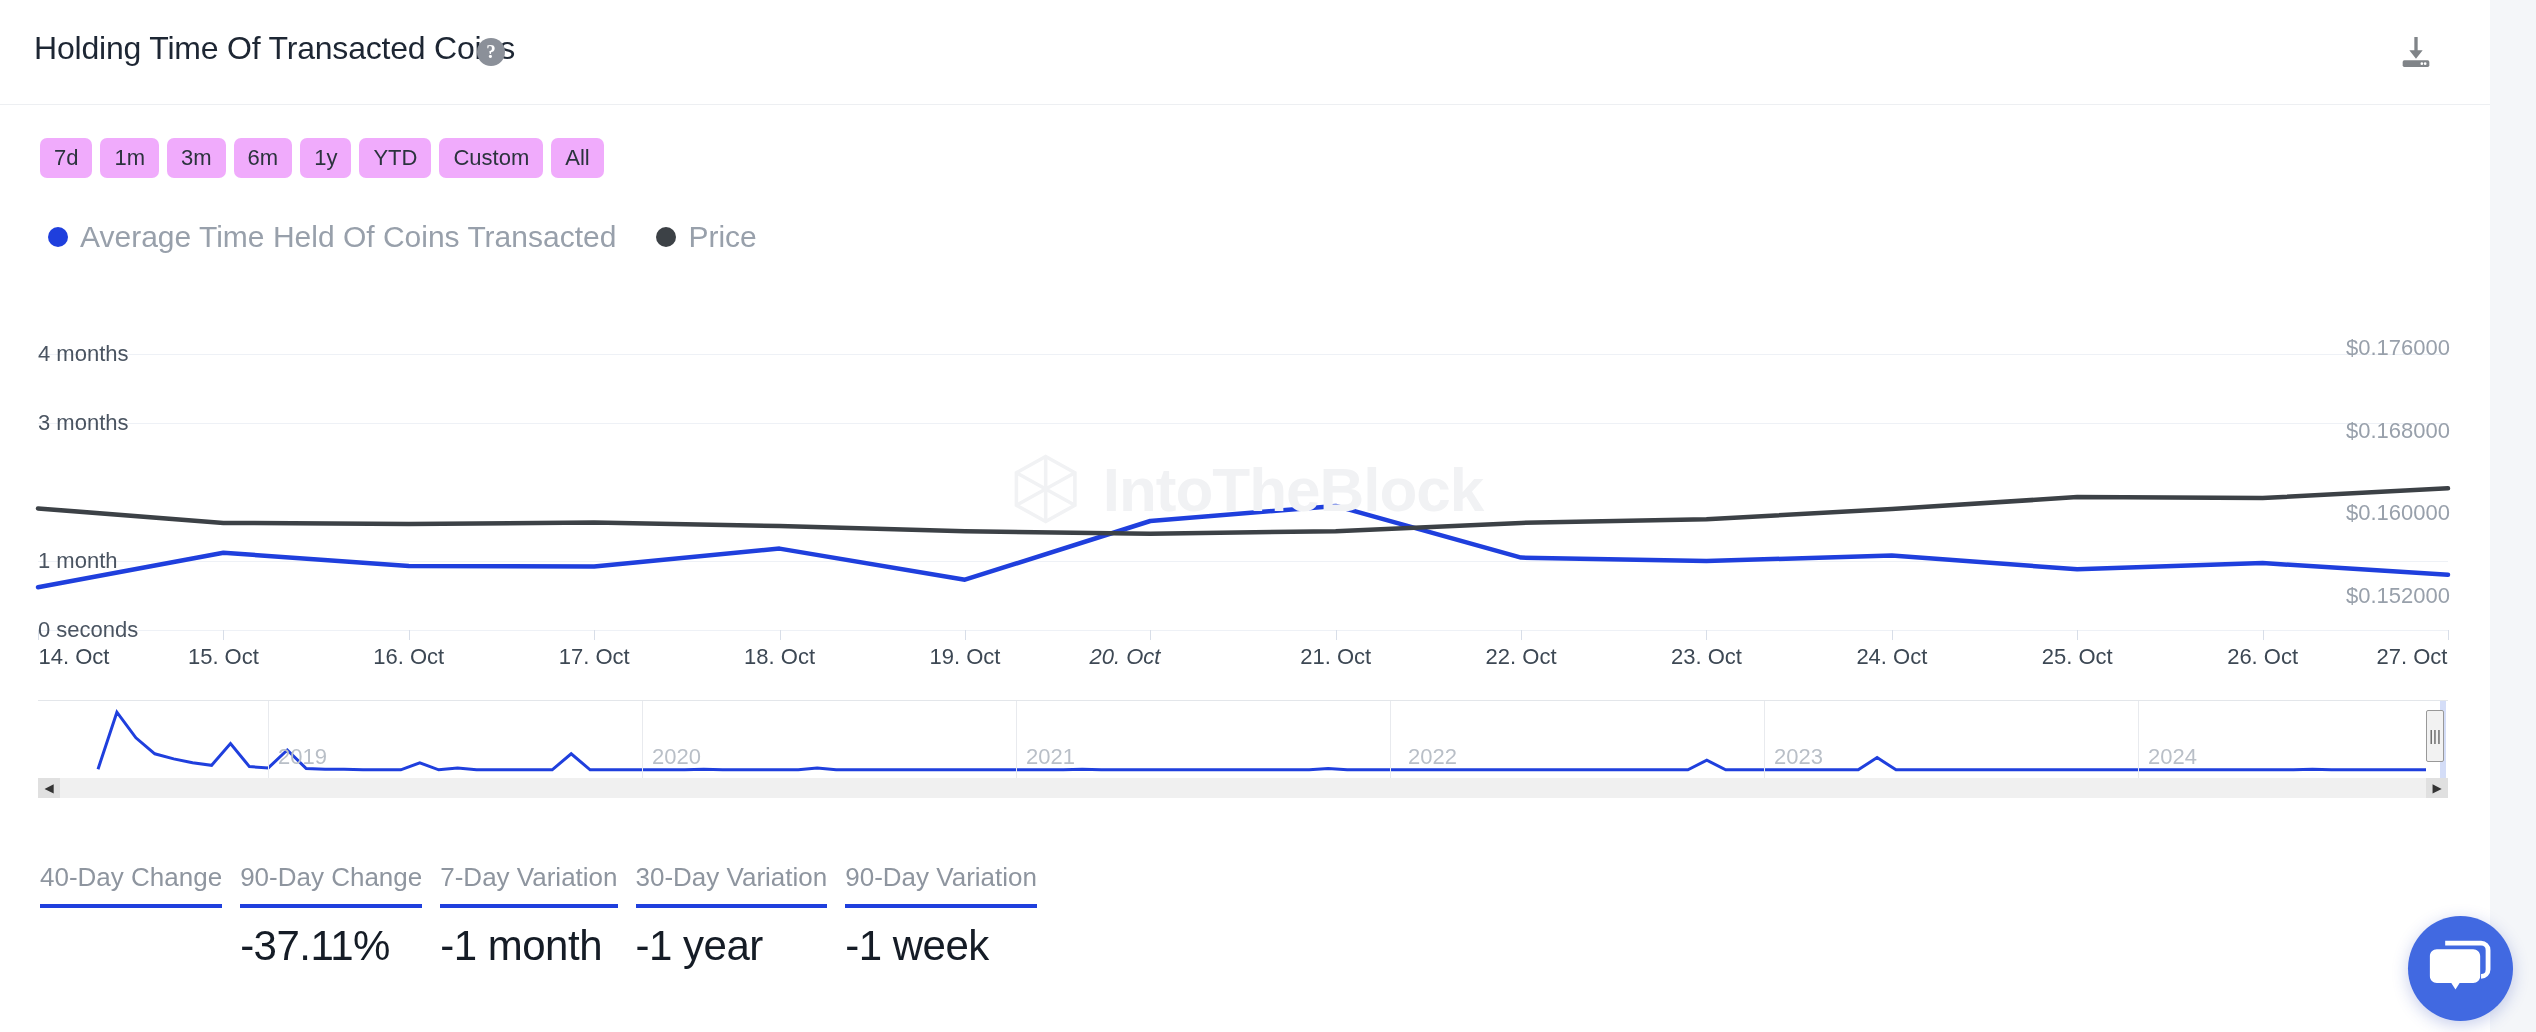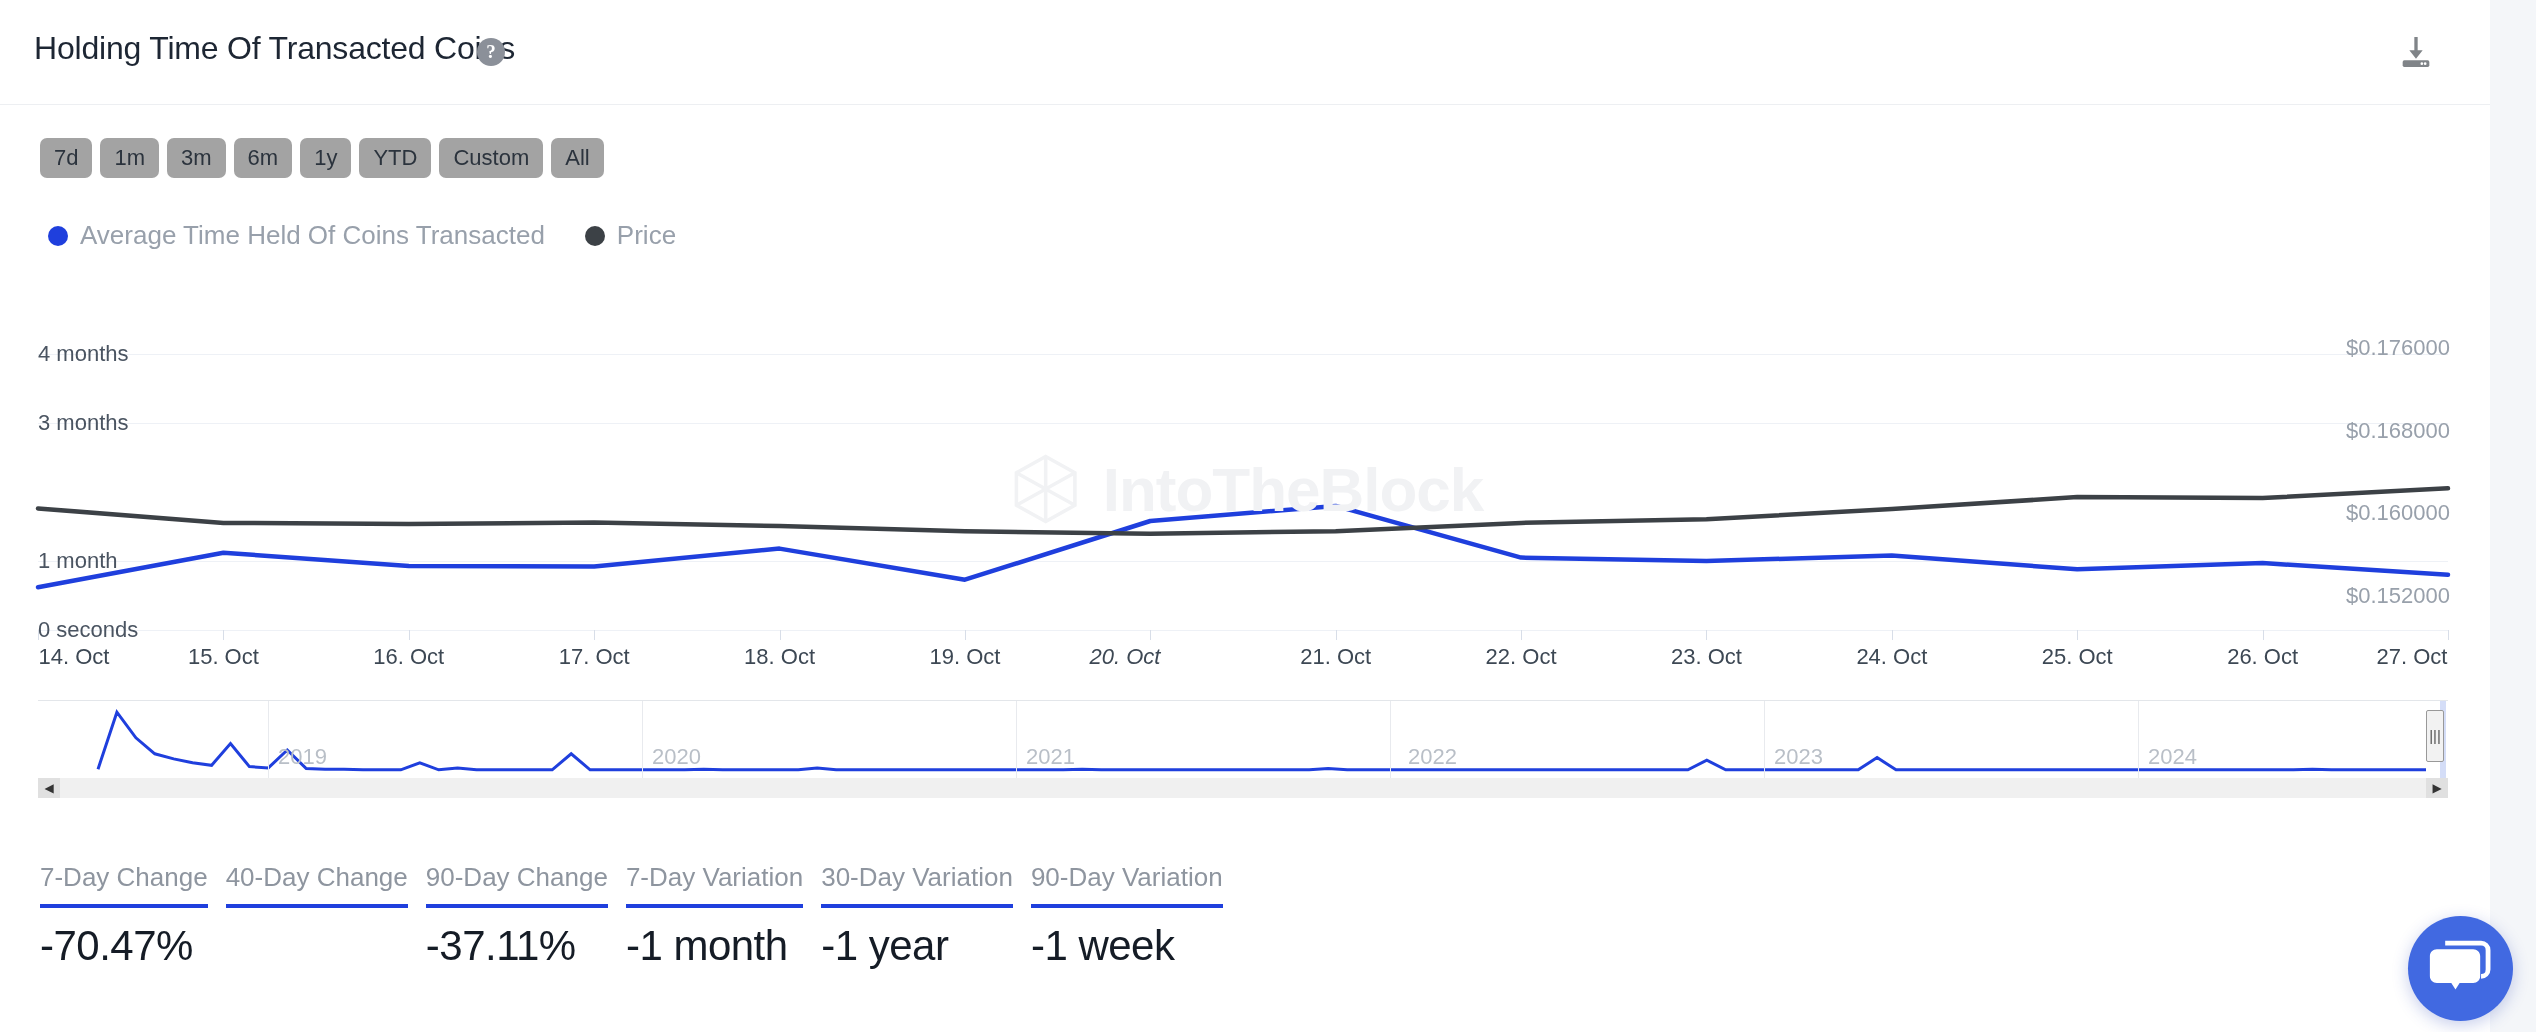--- a/index.html
+++ b/index.html
@@ -34,32 +34,32 @@
     width: 28px; height: 28px; border-radius: 50%;
     background: #8b9099; color: #fff;
     font-size: 19px; font-weight: bold; line-height: 28px; text-align: center;
     font-family: "Liberation Serif", serif;
   }
   .download-icon { position: absolute; left: 2396px; top: 32px; width: 40px; height: 40px; }
 
   
   .ranges { position: absolute; left: 40px; top: 138px; display: flex; gap: 8px; }
   .range-btn {
-    background: #a3a3a3; border: none; border-radius: 7px;
+    background: #f0abfc; border: none; border-radius: 7px;
     font-family: "Liberation Sans", sans-serif;
     font-size: 22px; color: #2b333d; padding: 9px 14px; cursor: pointer;
     line-height: 1;
   }
 
   
   .legend { position: absolute; left: 48px; top: 220px; display: flex; align-items: center; gap: 18px; }
   .legend-item { display: flex; align-items: center; gap: 12px; cursor: pointer; }
   .legend-item + .legend-item { margin-left: 22px; }
   .dot { width: 20px; height: 20px; border-radius: 50%; display: block; }
-  .legend-label { font-size: 26px; color: #98a0ab; white-space: nowrap; }
+  .legend-label { font-size: 30px; color: #98a0ab; white-space: nowrap; }
 
   
   .chart-area { position: absolute; left: 0; top: 300px; width: 2490px; height: 390px; }
   .plot { position: absolute; left: 38px; top: 30px; width: 2410px; height: 300px; }
   .gridline { position: absolute; left: 0; width: 100%; height: 1px; background: #eef1f6; }
   .ylabel-left {
     position: absolute; left: 38px; font-size: 22px; color: #4a5461; white-space: nowrap;
     transform: translateY(-50%);
   }
   .ylabel-right {
@@ -258,25 +258,20 @@
       <div class="nav-mask" style="right:2px"></div>
     </div>
     <div class="nav-scrollbar"></div>
     <div class="nav-arrow" style="left:0">◀</div>
     <div class="nav-arrow" style="right:0">▶</div>
     <div class="nav-handle">|||</div>
   </div>
 
   <div class="stats">
     <div class="stat">
-      <span class="stat-label">7-Day Change</span>
-      <div class="stat-underline"></div>
-      <span class="stat-value">-70.47%</span>
-    </div>
-    <div class="stat">
       <span class="stat-label">40-Day Change</span>
       <div class="stat-underline"></div>
     </div>
     <div class="stat">
       <span class="stat-label">90-Day Change</span>
       <div class="stat-underline"></div>
       <span class="stat-value">-37.11%</span>
     </div>
     <div class="stat">
       <span class="stat-label">7-Day Variation</span>

